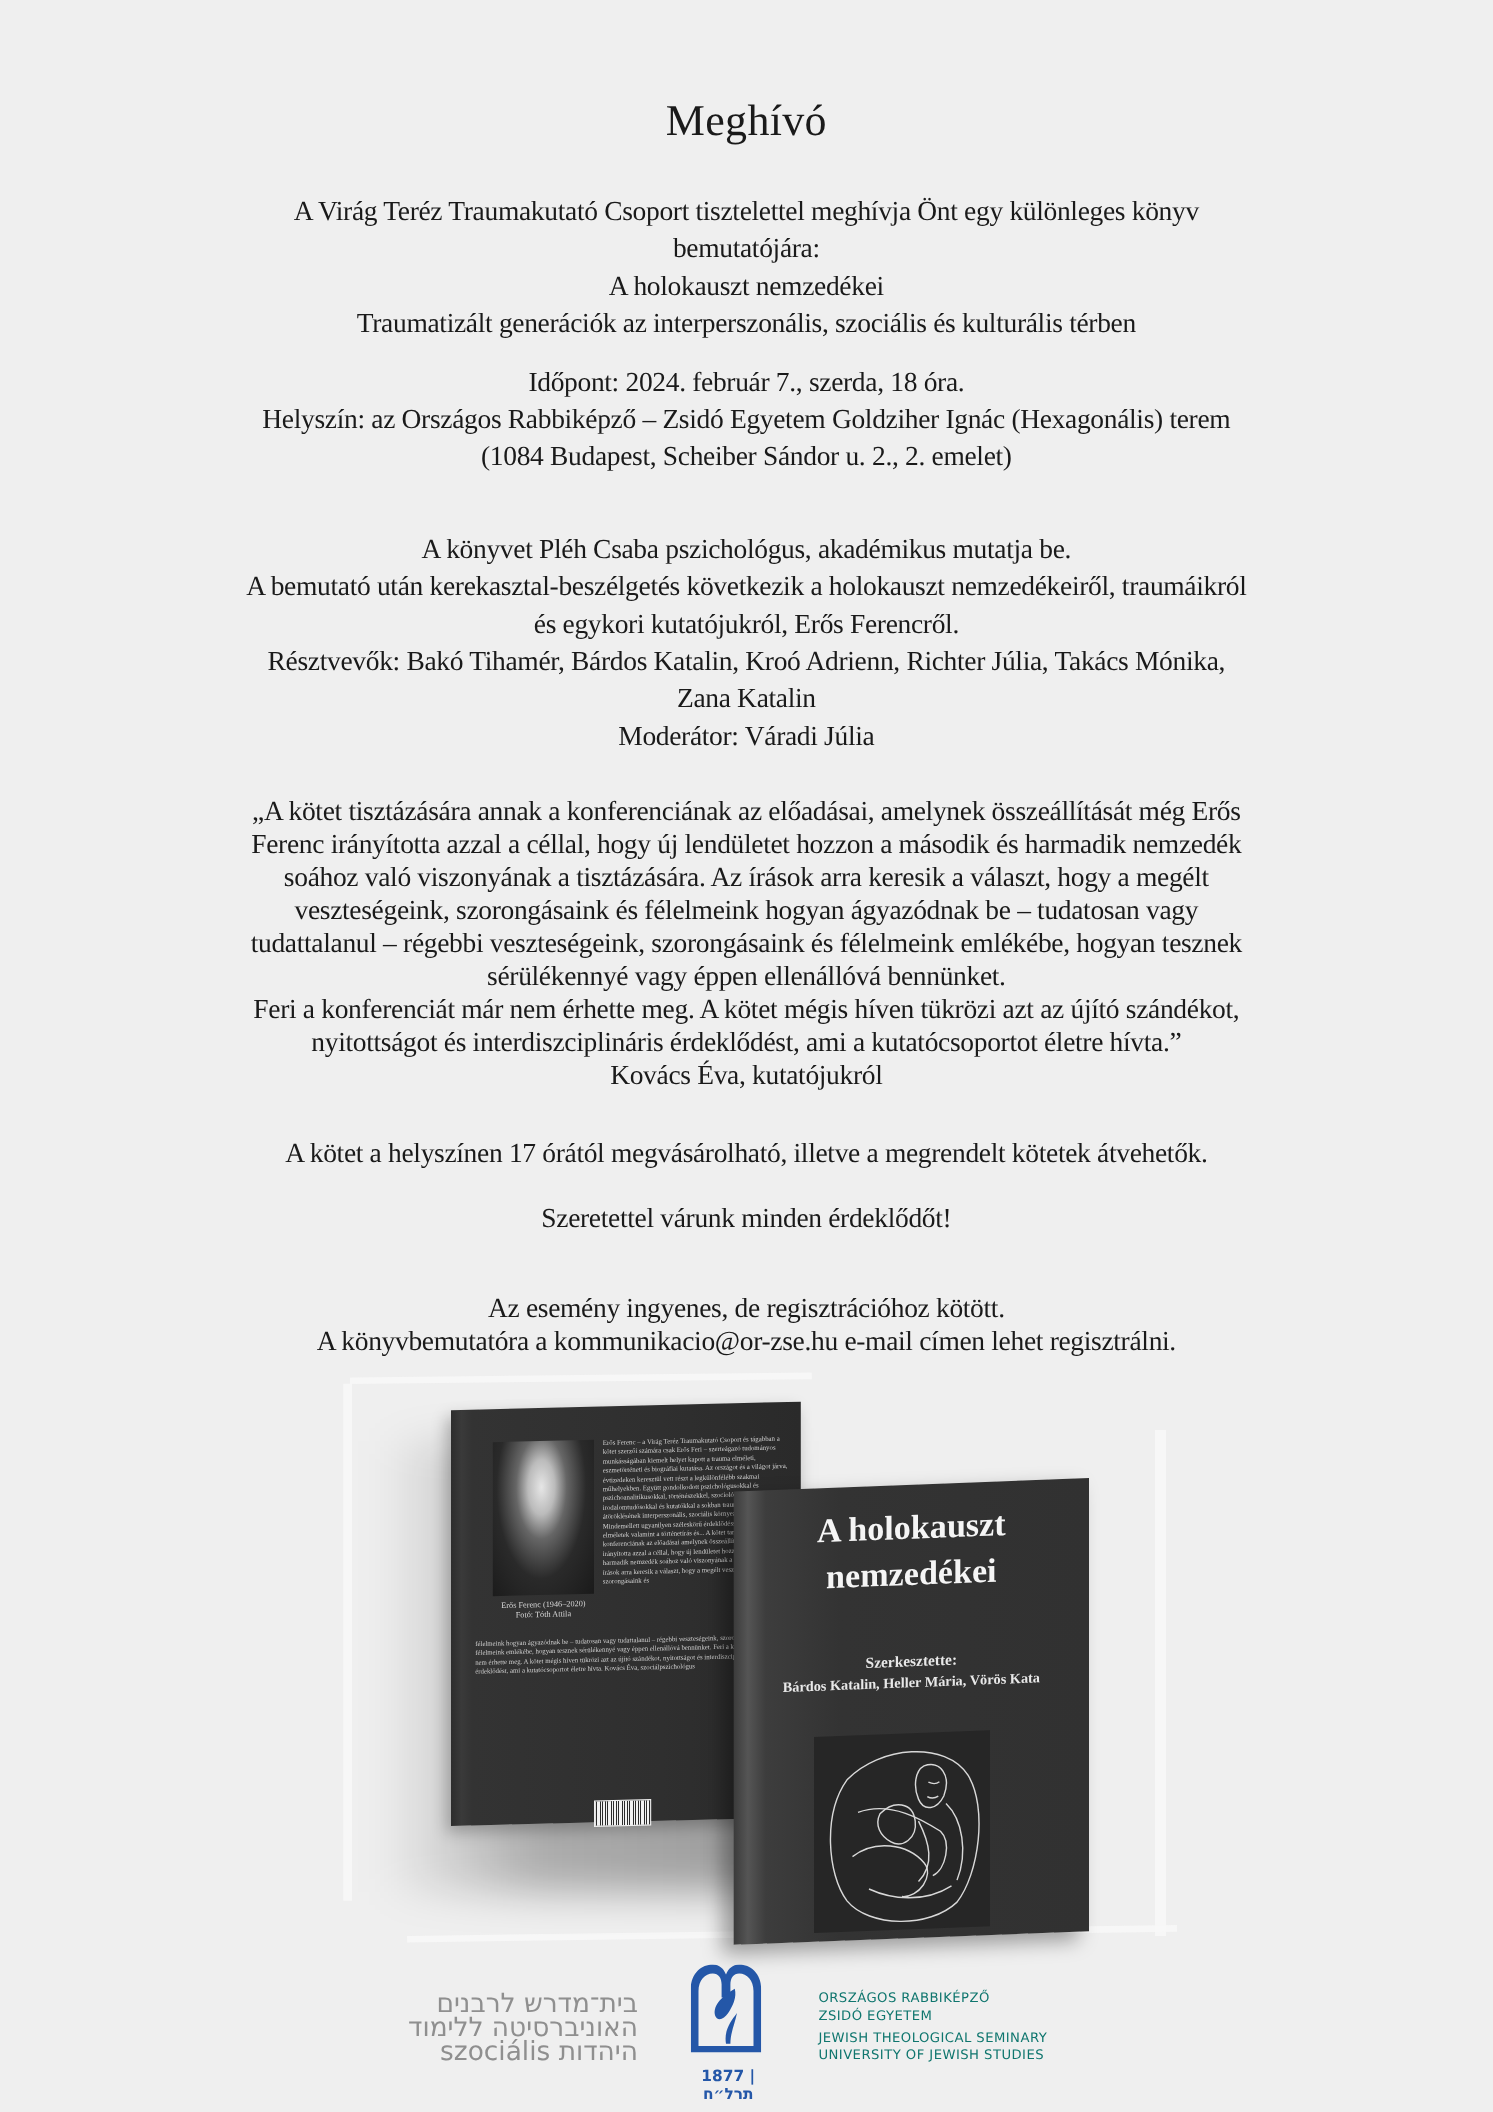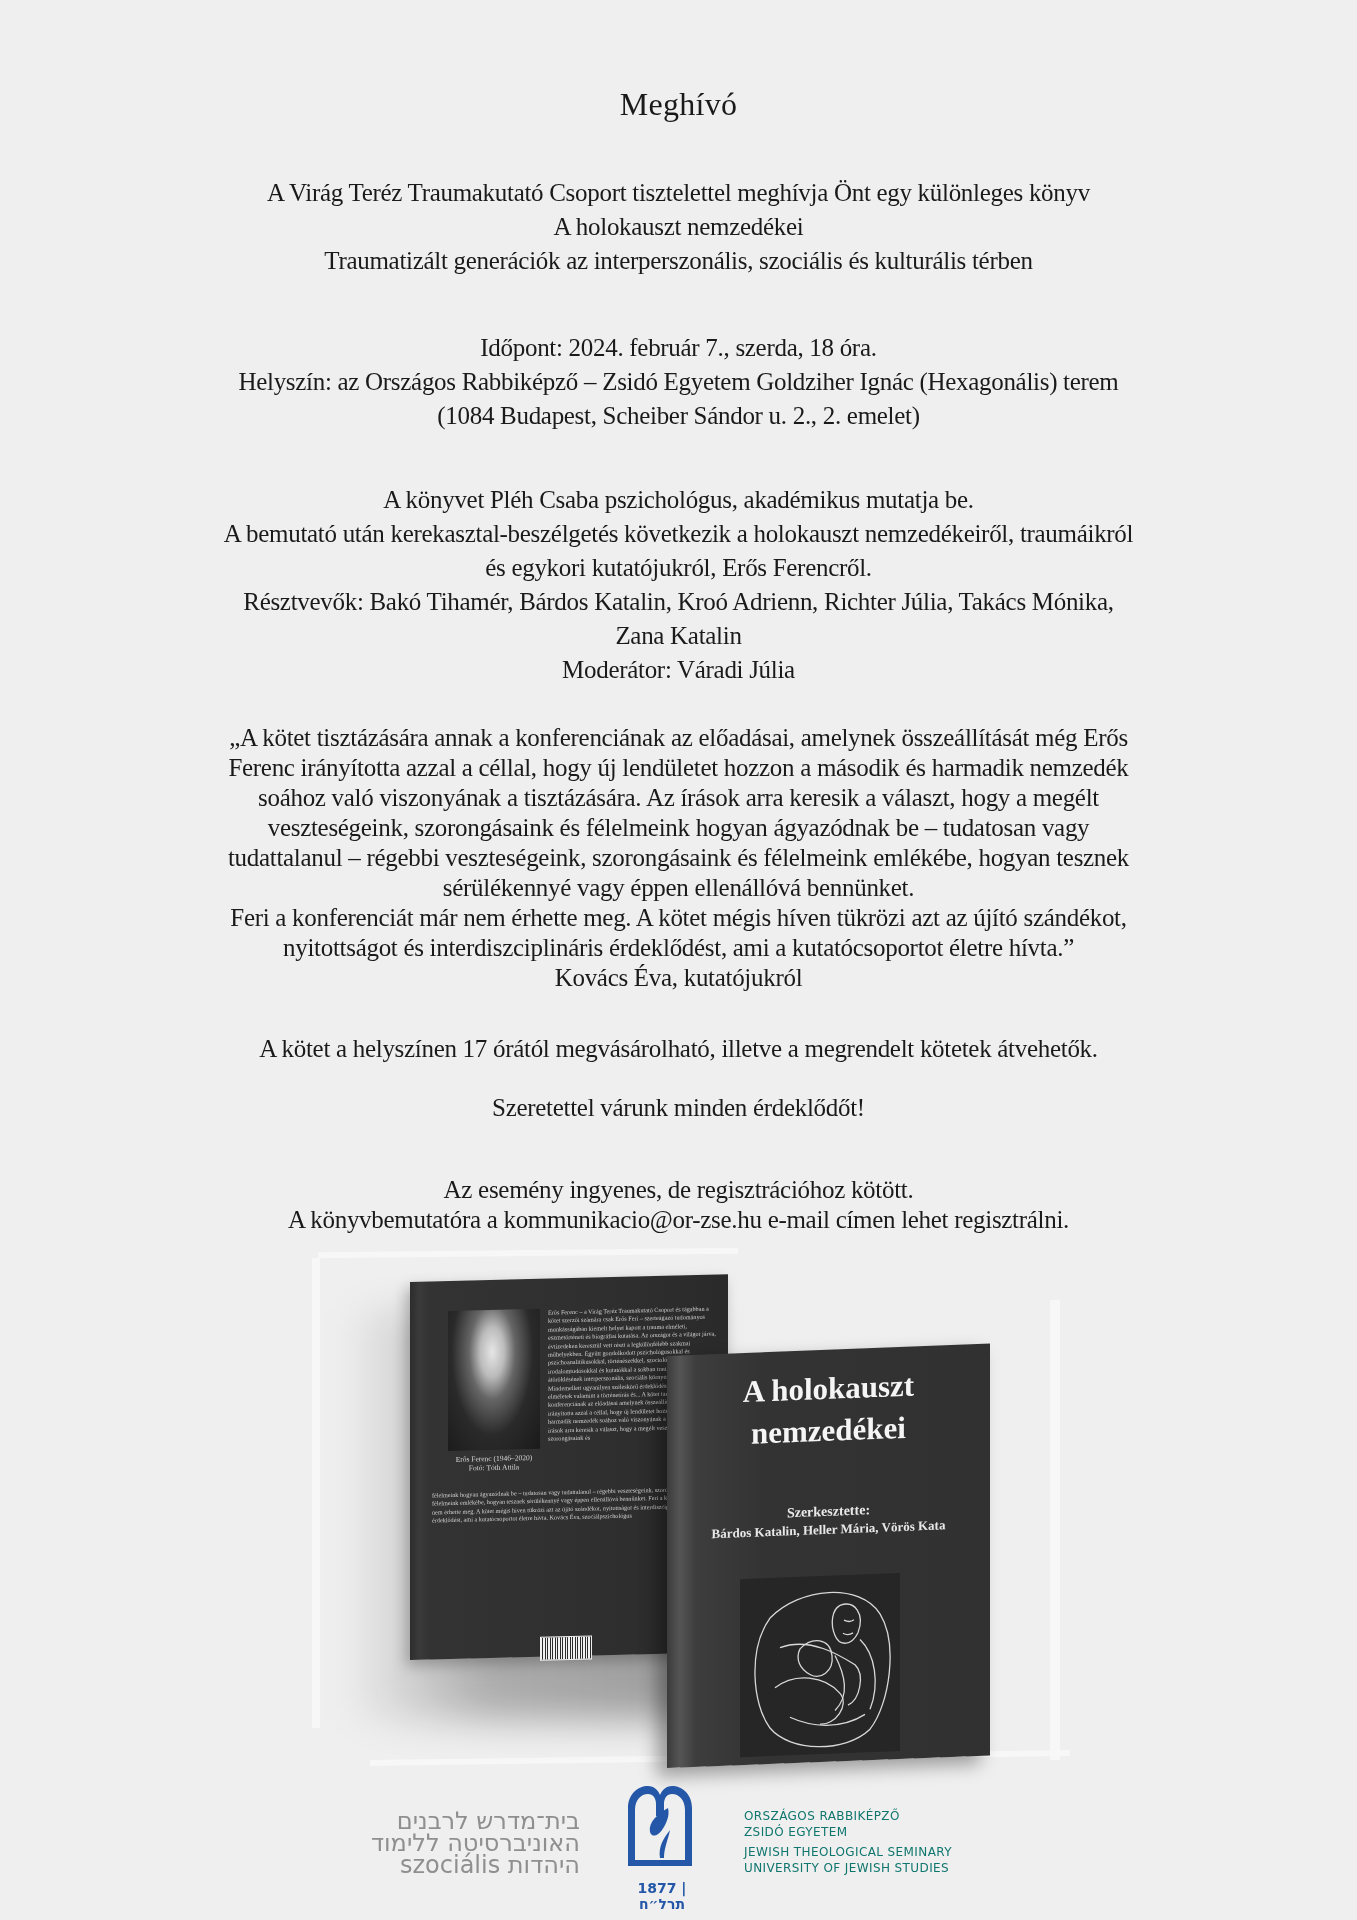--- a/index.html
+++ b/index.html
@@ -9,21 +9,21 @@
     background: #efefef;
     position: relative;
     overflow: hidden;
     font-family: "Liberation Serif", "DejaVu Serif", serif;
     color: #1a1a1a;
   }
   .page-title {
     position: absolute;
     top: 86px; left: 0; width: 1357px;
     text-align: center;
-    font-size: 32px;
+    font-size: 40px;
     letter-spacing: 0.3px;
   }
   .block {
     position: absolute;
     left: 120px; width: 1117px;
     text-align: center;
     font-size: 25px;
     line-height: 34px;
     letter-spacing: -0.3px;
   }
@@ -138,20 +138,21 @@
   .inst .line { display: block; }
   .inst .gap { height: 4px; }
 </style>
 </head>
 <body>
 
 <h1 class="page-title" style="margin:0;font-weight:normal;">Meghívó</h1>
 
 <div class="block" id="intro">
   <span class="line">A Virág Teréz Traumakutató Csoport tisztelettel meghívja Önt egy különleges könyv</span>
+  <span class="line">bemutatójára:</span>
   <span class="line">A holokauszt nemzedékei</span>
   <span class="line">Traumatizált generációk az interperszonális, szociális és kulturális térben</span>
 </div>
 
 <div class="block" id="event">
   <span class="line">Időpont: 2024. február 7., szerda, 18 óra.</span>
   <span class="line">Helyszín: az Országos Rabbiképző – Zsidó Egyetem Goldziher Ignác (Hexagonális) terem</span>
   <span class="line">(1084 Budapest, Scheiber Sándor u. 2., 2. emelet)</span>
 </div>
 

